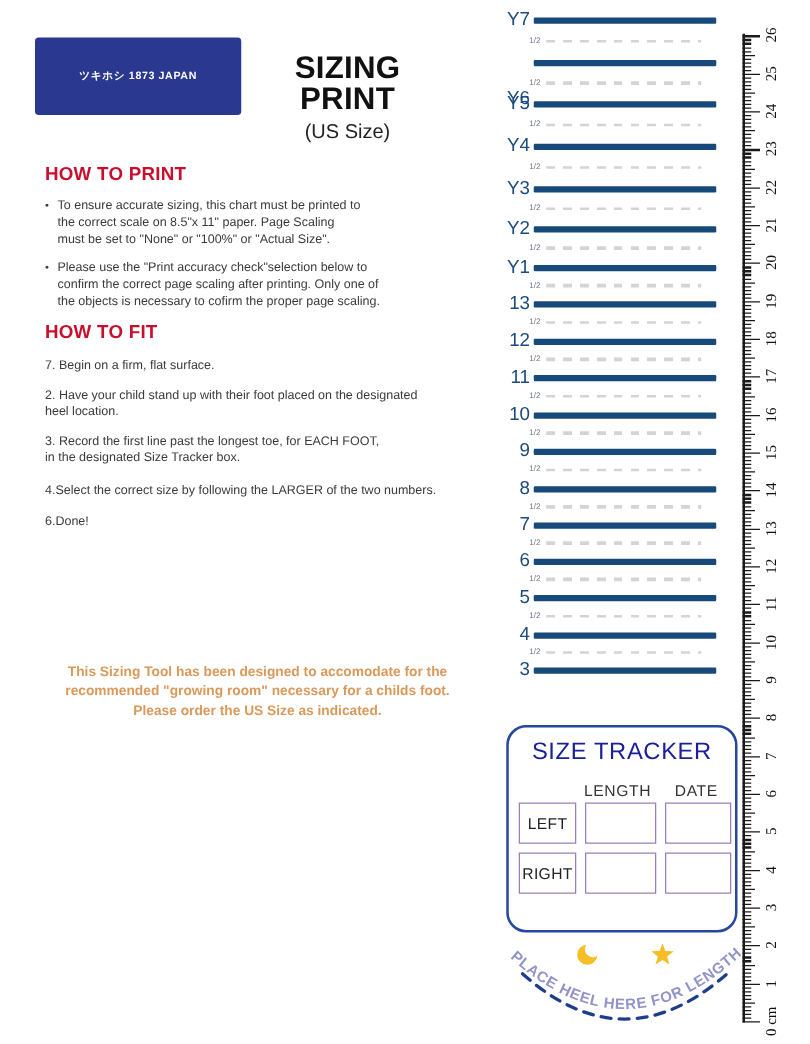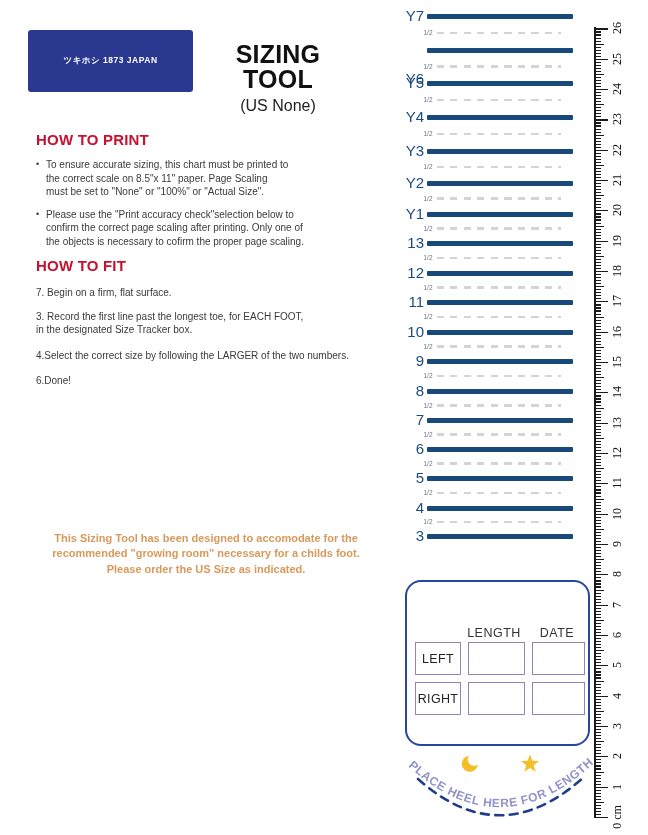--- a/index.html
+++ b/index.html
@@ -71,22 +71,22 @@
 </head>
 <body>
 
 <div class="page">
 
   <div class="logo">
     <div class="subtext">ツキホシ 1873 JAPAN</div>
   </div>
 
   <div class="titleblock">
-    <div class="title">SIZING TOOL</div>
-    <div class="subtitle">(US None)</div>
+    <div class="title">SIZING PRINT</div>
+    <div class="subtitle">(US Size)</div>
   </div>
 
   <div class="howprint">
     <div class="redhead">HOW TO PRINT</div>
     <div class="bullets">
       <div class="bullet">
         <span class="dot">•</span>
         <span class="btxt">To ensure accurate sizing, this chart must be printed to
 the correct scale on 8.5"x 11" paper.  Page Scaling
 must be set to "None" or "100%" or "Actual Size".</span>
@@ -97,20 +97,22 @@
 confirm the correct page scaling after printing. Only one of
 the objects is necessary to cofirm the proper page scaling.</span>
       </div>
     </div>
   </div>
 
   <div class="howfit">
     <div class="redhead">HOW TO FIT</div>
     <div class="steps">
       <p class="step s1">7. Begin on a firm, flat surface.</p>
+      <p class="step s2">2. Have your child stand up with their foot placed on the designated
+     heel location.</p>
       <p class="step s3">3. Record the first line past the longest toe, for EACH FOOT,
      in the designated Size Tracker box.</p>
       <p class="step s4">4.Select the correct size by following the LARGER of the two numbers.</p>
       <p class="step s5">6.Done!</p>
     </div>
   </div>
 
   <div class="note">This Sizing Tool has been designed to accomodate for the
 recommended "growing room" necessary for a childs foot.
 Please order the US Size as indicated.</div>
@@ -475,20 +477,21 @@
       <div class="rnum" style="top: 202.4px;">20</div>
       <div class="rnum" style="top: 172.07px;">21</div>
       <div class="rnum" style="top: 141.74px;">22</div>
       <div class="rnum" style="top: 111.41px;">23</div>
       <div class="rnum" style="top: 81.08px;">24</div>
       <div class="rnum" style="top: 50.75px;">25</div>
       <div class="rnum" style="top: 20.42px;">26</div>
     </div>
 
   <div class="tracker">
+    <div class="tracker-title">SIZE TRACKER</div>
     <div class="thead length">LENGTH</div>
     <div class="thead date">DATE</div>
     <div class="tcell lbl c1 r1">LEFT</div>
     <div class="tcell c2 r1"></div>
     <div class="tcell c3 r1"></div>
     <div class="tcell lbl c1 r2">RIGHT</div>
     <div class="tcell c2 r2"></div>
     <div class="tcell c3 r2"></div>
   </div>
 

